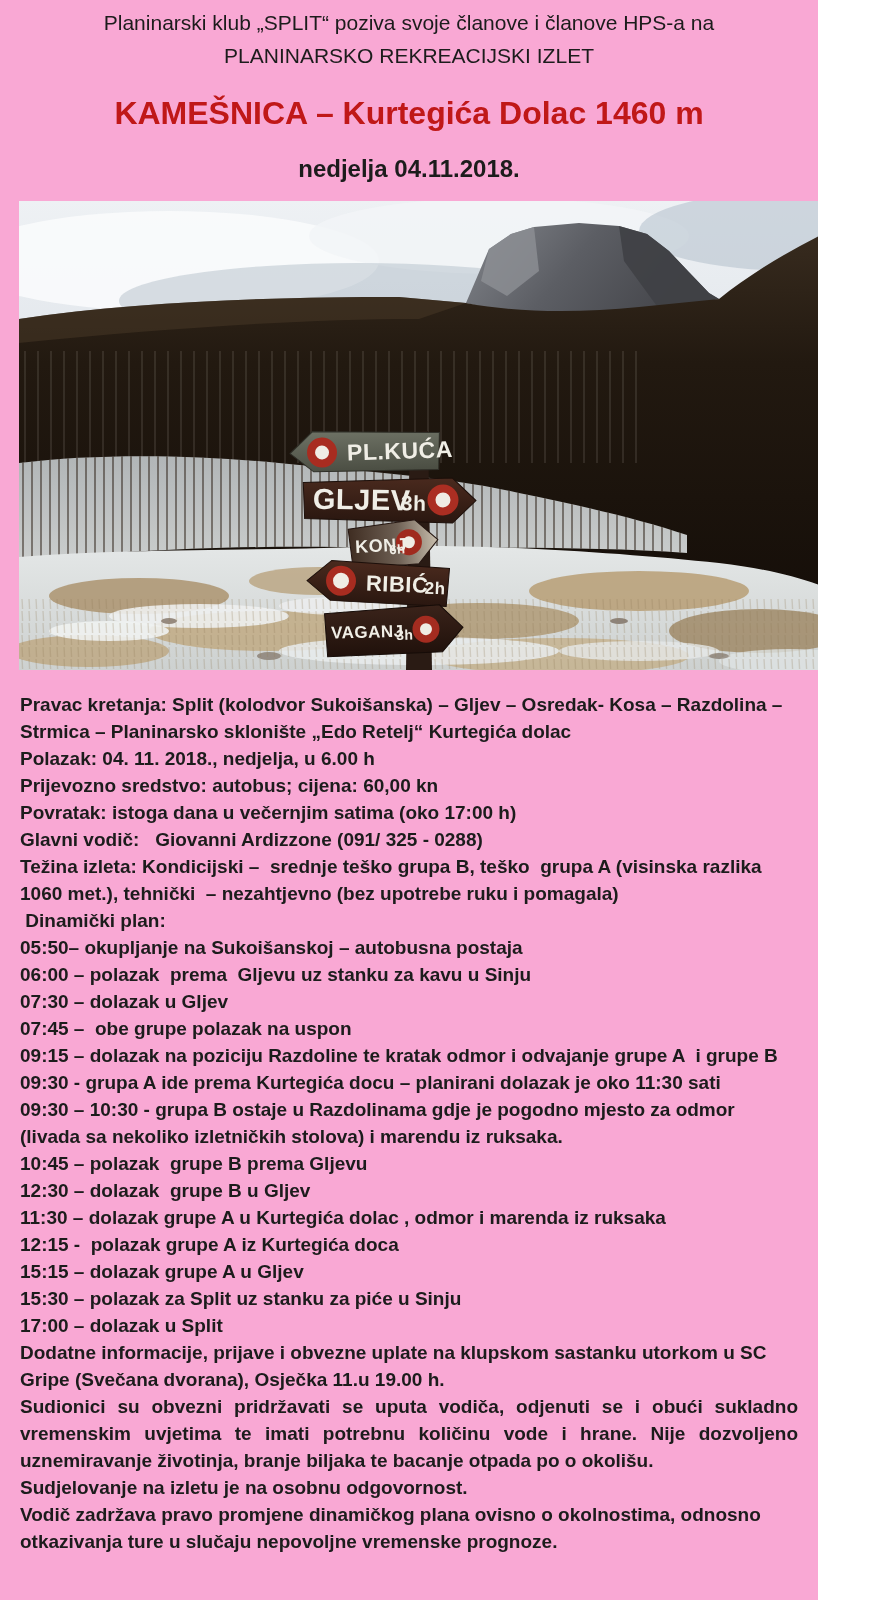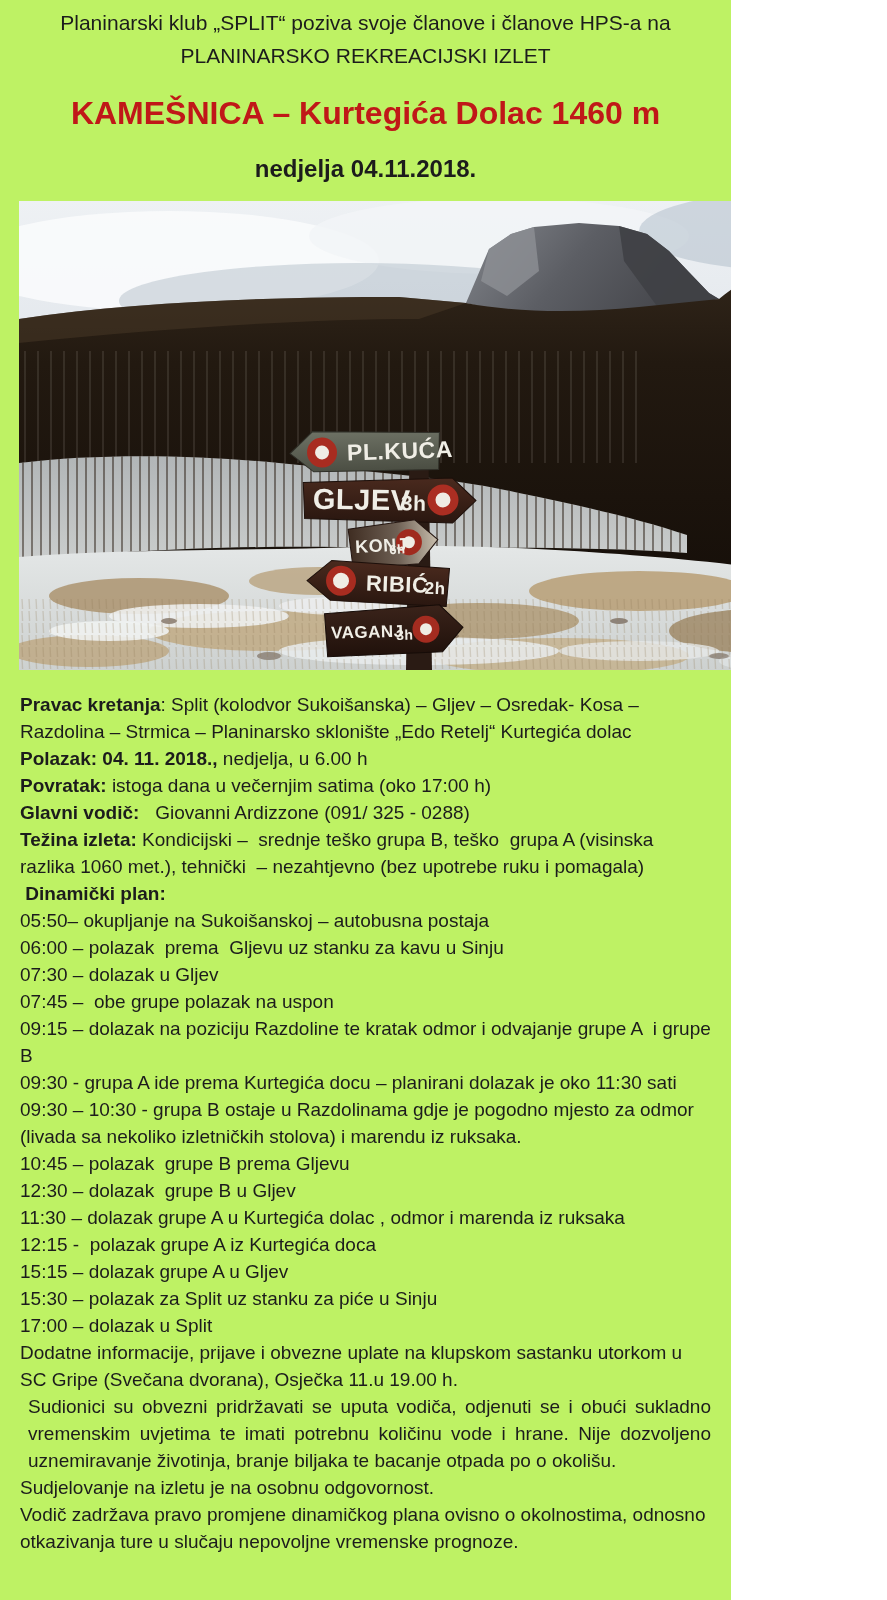--- a/index.html
+++ b/index.html
@@ -1,30 +1,30 @@
 <!DOCTYPE html>
 <html lang="hr"><head>
 <meta charset="utf-8">
 <style>
   html,body{margin:0;padding:0;background:#ffffff;}
   .page{
-    width:731px;height:1600px;overflow:hidden;background:#bef264;
+    width:818px;height:1600px;overflow:hidden;background:#f9a8d4;
     font-family:"Liberation Sans",sans-serif;color:#1c1c1c;position:relative;
   }
   .hdr{text-align:center;}
   .h-line1{font-size:21px;margin:10px 0 0 0;line-height:25px;}
   .h-line2{font-size:21px;margin:8px 0 0 0;line-height:25px;}
   .title{font-size:32px;font-weight:bold;color:#c01818;margin:26px 0 0 0;line-height:38px;}
   .date{font-size:24px;font-weight:bold;margin:22px 0 0 0;line-height:29px;}
   .photo{width:836px;height:469px;margin:18px 0 0 19px;}
   .photo svg{display:block;}
   .signtxt{fill:#f0eee6;font-weight:bold;font-family:"Liberation Sans",sans-serif;letter-spacing:.5px;}
   .body-text{margin:21px 20px 0 20px;font-size:19px;line-height:27px;}
-  .body-text p{margin:0;white-space:pre-wrap;}
-  .body-text p.justify{white-space:normal;text-align:justify;margin-left:8px;}
+  .body-text p{margin:0;white-space:pre-wrap;font-weight:bold;}
+  .body-text p.justify{white-space:normal;text-align:justify;}
 </style>
 </head>
 <body>
 
 <div class="page">
 
   <div class="hdr">
     <p class="h-line1">Planinarski klub „SPLIT“ poziva svoje članove i članove HPS-a na</p>
     <p class="h-line2">PLANINARSKO REKREACIJSKI IZLET</p>
     <h1 class="title">KAMEŠNICA – Kurtegića Dolac 1460 m</h1>
@@ -171,20 +171,21 @@
         <circle cx="407" cy="429" r="6" fill="#efece4"></circle>
         <text class="signtxt" x="312" y="436" font-size="17">VAGANJ</text>
         <text class="signtxt" x="377" y="439" font-size="14">3h</text>
       </g>
     </svg>
   </div>
 
   <div class="body-text">
       <p><b>Pravac kretanja</b><span>: Split (kolodvor Sukoišanska) – Gljev – Osredak- Kosa – Razdolina – Strmica – Planinarsko sklonište „Edo Retelj“ Kurtegića dolac</span></p>
       <p><b>Polazak: 04. 11. 2018.,</b><span> nedjelja, u 6.00 h</span></p>
+      <p><b>Prijevozno sredstvo:</b><span> autobus; </span><b>cijena</b><span>: 60,00 kn</span></p>
       <p><b>Povratak:</b><span> istoga dana u večernjim satima (oko 17:00 h)</span></p>
       <p><b>Glavni vodič:</b><span>   Giovanni Ardizzone (091/ 325 - 0288)</span></p>
       <p><b>Težina izleta:</b><span> Kondicijski –  srednje teško grupa B, teško  grupa A (visinska razlika 1060 met.), tehnički  – nezahtjevno (bez upotrebe ruku i pomagala)</span></p>
       <p><b> Dinamički plan:</b></p>
       <p><span>05:50– okupljanje na Sukoišanskoj – autobusna postaja</span></p>
       <p><span>06:00 – polazak  prema  Gljevu uz stanku za kavu u Sinju</span></p>
       <p><span>07:30 – dolazak u Gljev</span></p>
       <p><span>07:45 –  obe grupe polazak na uspon</span></p>
       <p><span>09:15 – dolazak na poziciju Razdoline te kratak odmor i odvajanje grupe A  i grupe B</span></p>
       <p><span>09:30 - grupa A ide prema Kurtegića docu – planirani dolazak je oko 11:30 sati</span></p>

